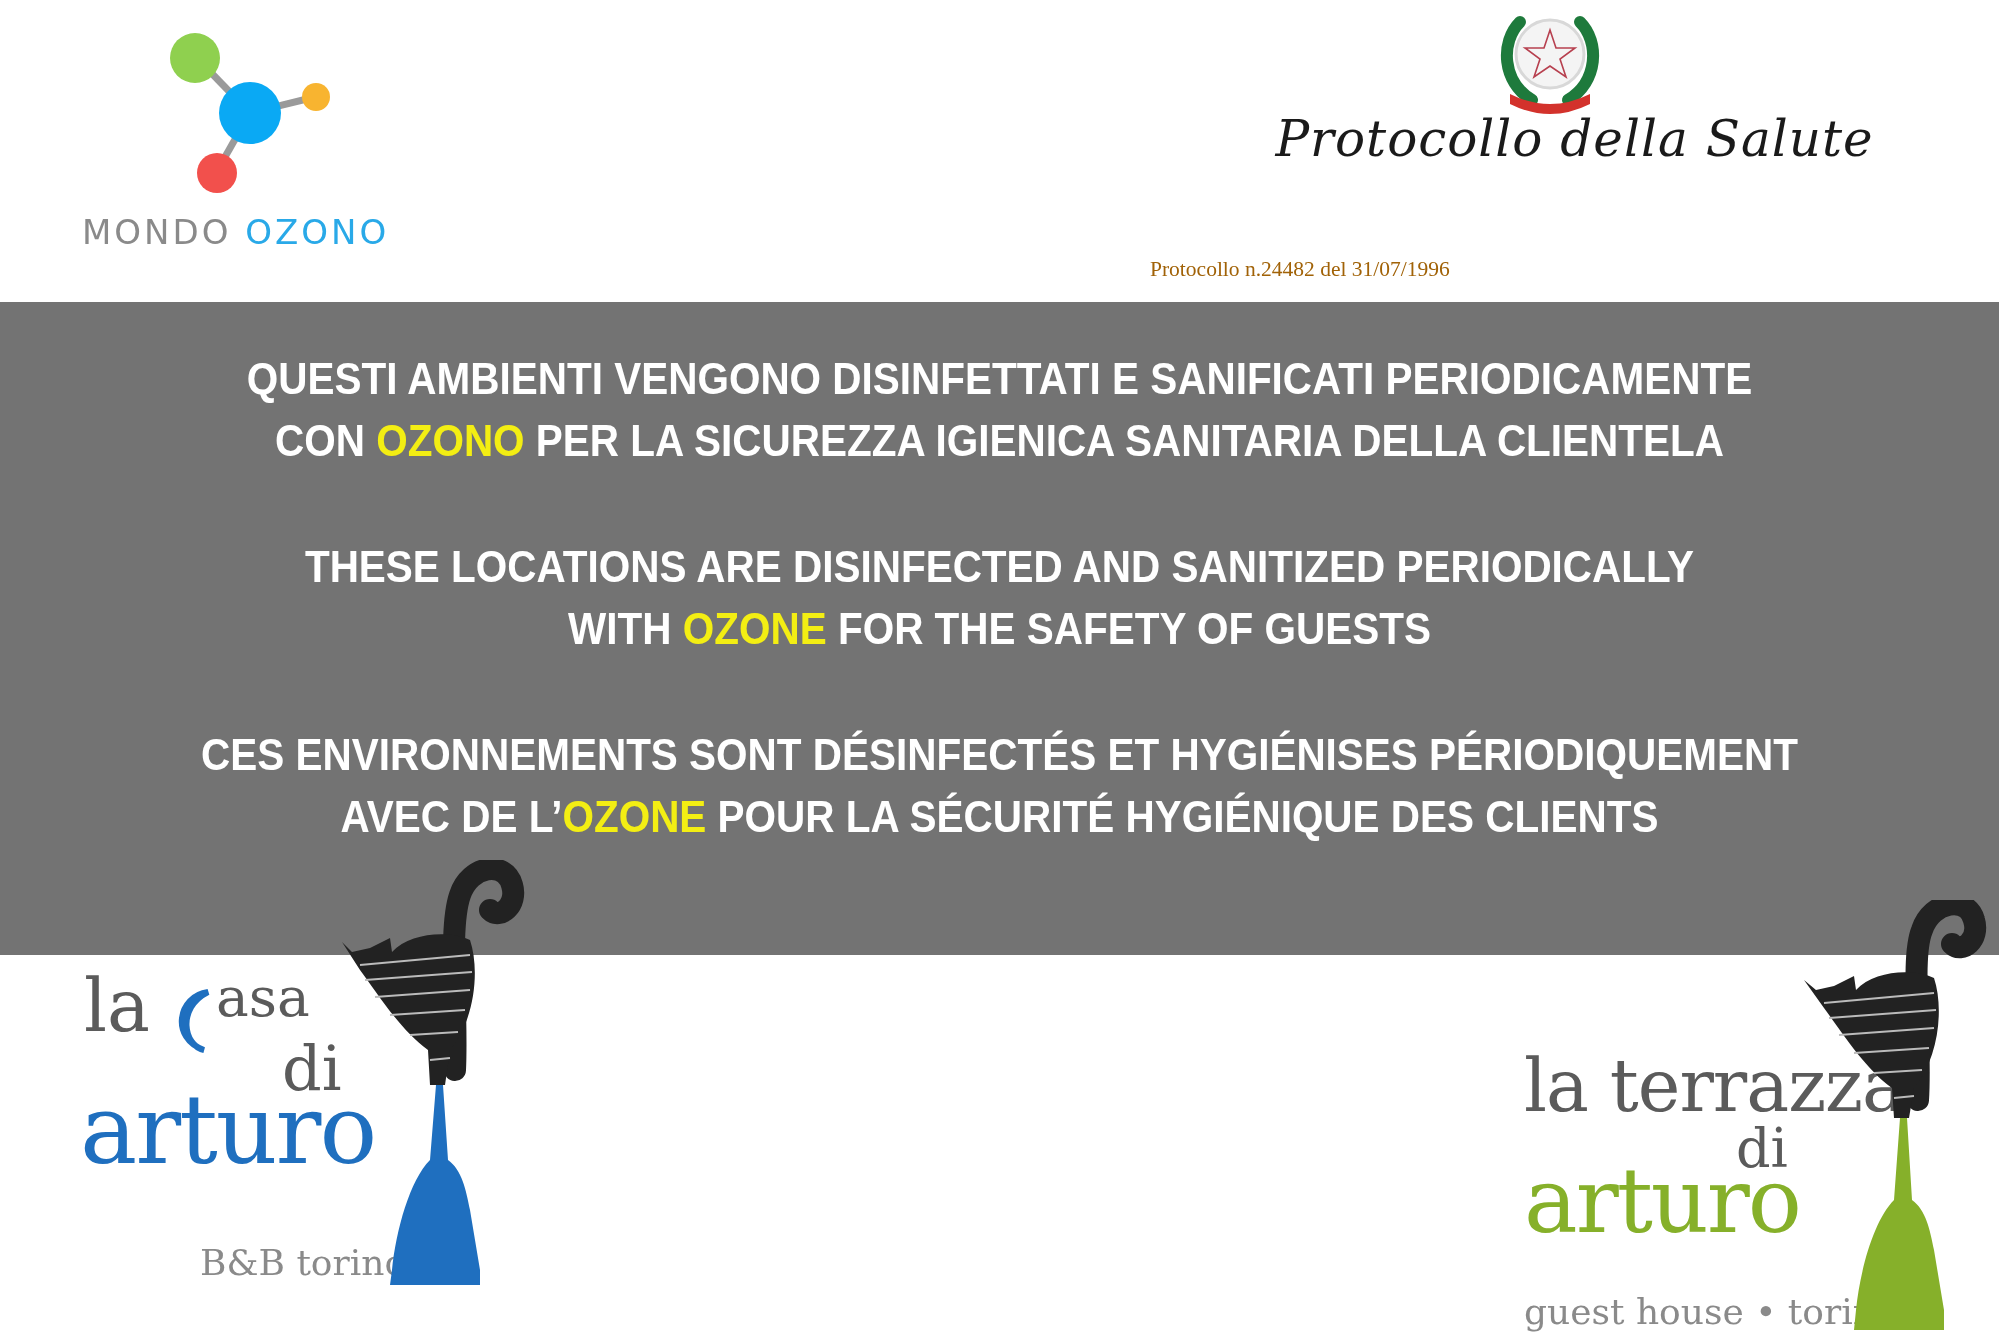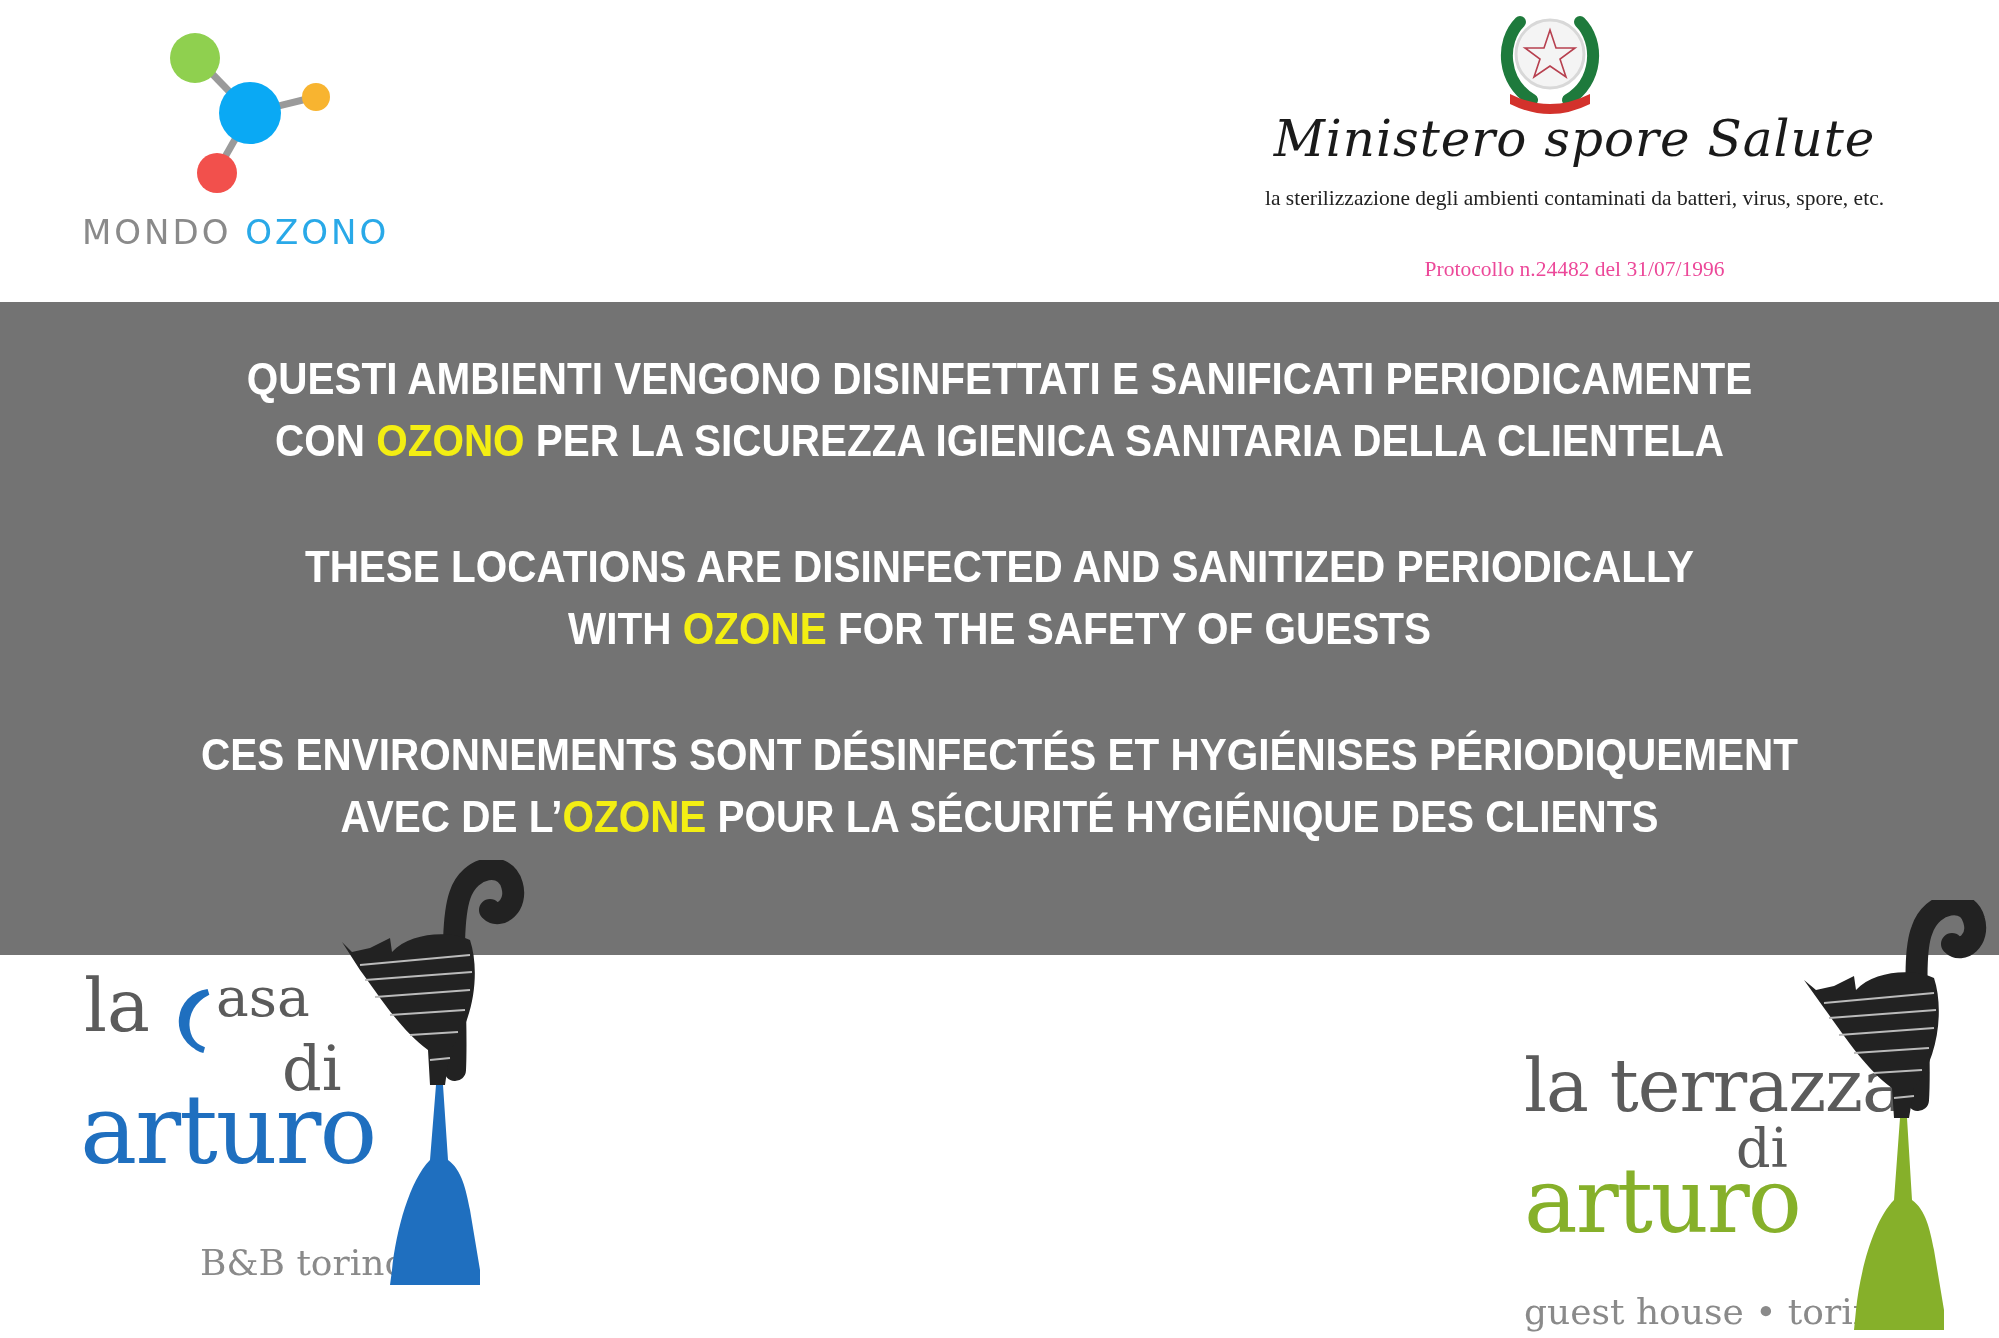--- a/index.html
+++ b/index.html
@@ -10,21 +10,21 @@
   #mo-logo { left:60px; top:20px; width:380px; height:240px; }
   #mo-text { position:absolute; left:22px; top:192px; font-family:"DejaVu Sans", sans-serif; font-size:34px; letter-spacing:3px; font-weight:normal; white-space:nowrap;text-align:right; }
   #mo-text .w1 { color:#8a8a8a; }
   #mo-text .w2 { color:#29a9e8; }
 
   
   #ministry { left:1150px; top:0; width:849px; height:300px; }
   #emblem { position:absolute; left:340px; top:2px; width:120px; height:116px; }
   #ministry-title { position:absolute; left:0; width:849px; top:110px; text-align:center; font-family:"DejaVu Serif", serif; font-style:italic; font-size:50px; color:#1a1a1a; letter-spacing:1px; }
   #ministry-p { position:absolute; left:0; width:849px; top:183px; text-align:center; font-family:"Liberation Serif", serif; font-size:21.5px; line-height:31px; color:#222; }
-  #ministry-proto { position:absolute; left:0; width:849px; top:257px; text-align:center; font-family:"Liberation Serif", serif; font-size:21.5px; color:#ec4899; }
+  #ministry-proto { position:absolute; left:0; width:849px; top:257px; text-align:left; font-family:"Liberation Serif", serif; font-size:21.5px; color:#a16207; }
 
   
   #band { left:0; top:302px; width:1999px; height:653px; background:#737373; }
   .line { position:absolute; left:0; width:1999px; text-align:center; color:#ffffff; font-family:"Liberation Sans", sans-serif; font-weight:bold; font-size:44px; letter-spacing:0px; white-space:nowrap; transform:scaleX(0.92); transform-origin:center; }
   .hl { color:#f3ee13; }
 
   
   #casa { left:60px; top:860px; width:480px; height:438px; }
   #terrazza { left:1498px; top:890px; width:520px; height:448px; }
   .serif-logo { position:absolute; font-family:"DejaVu Serif", serif; white-space:nowrap; line-height:1; }
@@ -53,23 +53,22 @@
 </div>
 
 <div id="ministry" class="abs">
   <svg id="emblem" viewBox="0 0 120 116">
     <circle cx="60" cy="52" r="34" fill="#f4f4f4" stroke="#d8d8d8" stroke-width="3"></circle>
     <polygon points="60,28 66,46 85,46 70,57 76,75 60,64 44,75 50,57 35,46 54,46" fill="none" stroke="#b7404f" stroke-width="1.6"></polygon>
     <path d="M30,20 C10,40 12,80 42,98" stroke="#1e7a3c" stroke-width="12" fill="none" stroke-linecap="round"></path>
     <path d="M90,20 C110,40 108,80 78,98" stroke="#1e7a3c" stroke-width="12" fill="none" stroke-linecap="round"></path>
     <path d="M20,92 Q60,112 100,92 L100,102 Q60,122 20,102 Z" fill="#d3322c"></path>
   </svg>
-  <div id="ministry-title">Ministero spore Salute</div>
+  <div id="ministry-title">Protocollo della Salute</div>
   <div id="ministry-p">
-    <div>la sterilizzazione degli ambienti contaminati da batteri, virus, spore, etc.</div>
   </div>
   <div id="ministry-proto">Protocollo n.24482 del 31/07/1996</div>
 </div>
 
 <div id="band" class="abs">
   <div class="line" style="top:52px;">QUESTI AMBIENTI VENGONO DISINFETTATI E SANIFICATI PERIODICAMENTE</div>
   <div class="line" style="top:114px;"><span>CON </span><span class="hl">OZONO</span><span> PER LA SICUREZZA IGIENICA SANITARIA DELLA CLIENTELA</span></div>
 
   <div class="line" style="top:240px;">THESE LOCATIONS ARE DISINFECTED AND SANITIZED PERIODICALLY</div>
   <div class="line" style="top:302px;"><span>WITH </span><span class="hl">OZONE</span><span> FOR THE SAFETY OF GUESTS</span></div>

